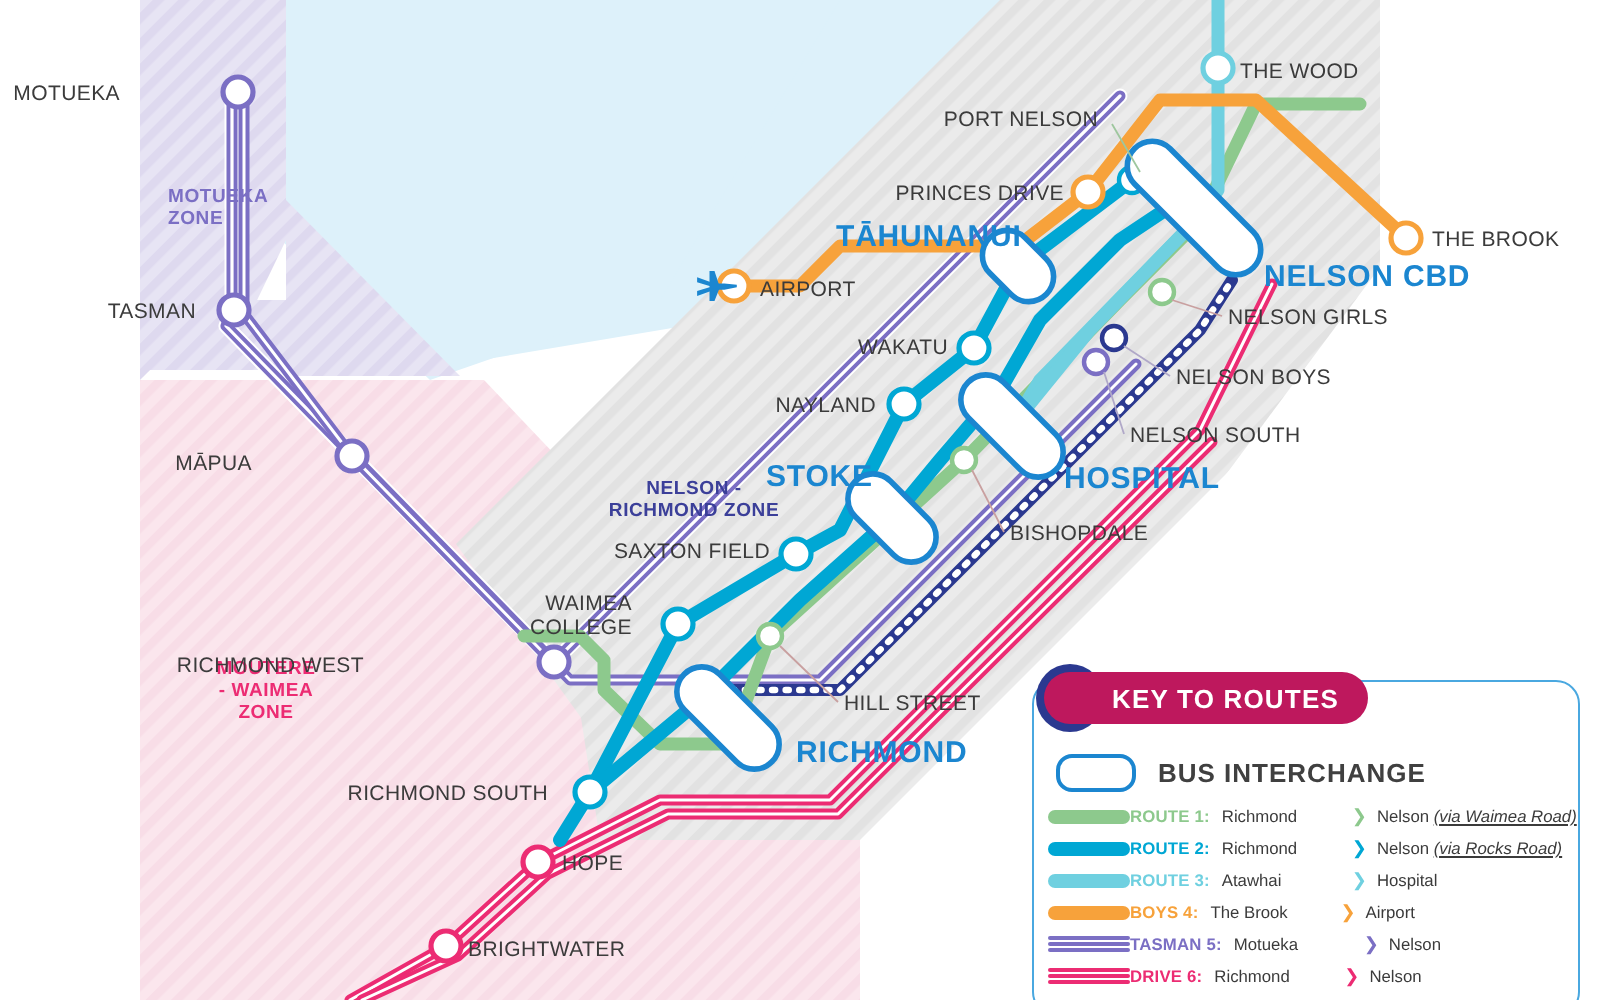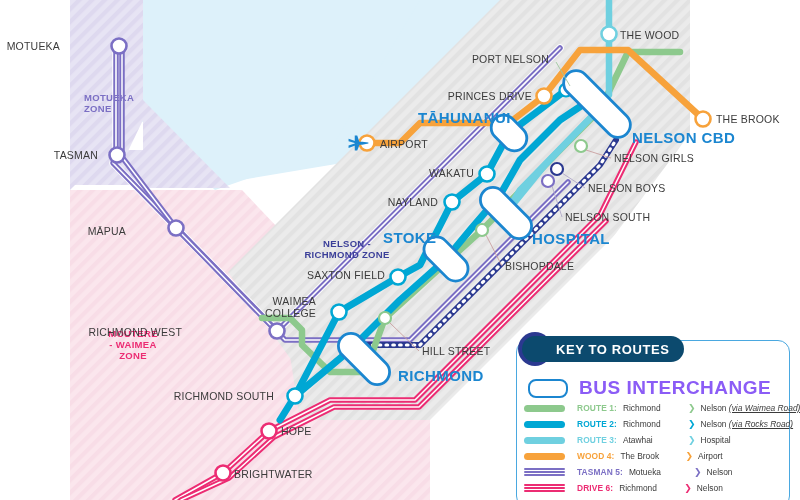--- a/index.html
+++ b/index.html
@@ -29,49 +29,49 @@
   
   #legend{
     position:absolute;left:516px;top:340px;width:274px;height:168px;
     box-sizing:border-box;
     border:1.4px solid #4aa8e0;border-radius:12px;
     background:#ffffff;
   }
   #legend-head{
     position:absolute;left:522px;top:336px;height:26px;
     display:flex;align-items:center;
-    background:#0c4a6e;border-radius:13px;padding:0 14px 0 34px;
+    background:#be185d;border-radius:13px;padding:0 14px 0 34px;
     color:#ffffff;font-size:13px;font-weight:bold;letter-spacing:.6px;
   }
   #legend-badge{
     position:absolute;left:518px;top:332px;width:34px;height:34px;border-radius:50%;
     background:#2b3990;display:flex;align-items:center;justify-content:center;
   }
   #bus-interchange-row{
     position:absolute;left:528px;top:377px;display:flex;align-items:center;gap:11px;
   }
   .bi-capsule{
     width:36px;height:15px;border-radius:8px;border:2px solid #1b86d0;background:#fff;
   }
   #bus-interchange-row .bi-text{
-    color:#8b5cf6;font-size:19px;font-weight:bold;letter-spacing:.5px;
+    color:#404040;font-size:13px;font-weight:bold;letter-spacing:.5px;
   }
   #routes-list{
     position:absolute;left:524px;top:400px;width:266px;
   }
   .route-row{
     display:flex;align-items:center;height:16px;font-size:8.4px;white-space:nowrap;
   }
   .swatch{width:41px;height:7px;border-radius:4px;flex:0 0 41px;}
   .swatch.double{
     height:8px;border-radius:2px;background:none !important;
     display:flex;flex-direction:column;justify-content:space-between;
   }
   .swatch.double i{display:block;height:2.4px;width:100%;border-radius:1px;}
-  .r-name{font-weight:bold;margin-left:12px;letter-spacing:.1px;}
+  .r-name{font-weight:bold;margin-left:0;letter-spacing:.1px;}
   .r-from{color:#3b3b3b;margin-left:6px;}
   .r-arrow{margin-left:5px;font-weight:bold;font-size:9px;}
   .r-to{color:#3b3b3b;margin-left:5px;}
   .r-to em{font-style:italic;text-decoration:underline;}
   .r-c1{min-width:60px;display:inline-block;}
 </style>
 </head>
 <body>
 
 <div id="map-root">
@@ -329,21 +329,21 @@
       </div>
       <div class="route-row">
         <span class="swatch" style="background: rgb(111, 208, 224);"></span>
         <span class="r-name" style="color: rgb(111, 208, 224);">ROUTE 3:</span>
         <span class="r-from r-c1">Atawhai</span>
         <span class="r-arrow" style="color: rgb(111, 208, 224);">❯</span>
         <span class="r-to">Hospital</span>
       </div>
       <div class="route-row">
         <span class="swatch" style="background: rgb(247, 162, 59);"></span>
-        <span class="r-name" style="color: rgb(247, 162, 59);">WOOD 4:</span>
+        <span class="r-name" style="color: rgb(247, 162, 59);">BOYS 4:</span>
         <span class="r-from r-c1">The Brook</span>
         <span class="r-arrow" style="color: rgb(247, 162, 59);">❯</span>
         <span class="r-to">Airport</span>
       </div>
       <div class="route-row">
         <span class="swatch double">
           <i style="background: rgb(123, 111, 196);"></i>
           <i style="background: rgb(123, 111, 196);"></i>
           <i style="background: rgb(123, 111, 196);"></i>
         </span>

